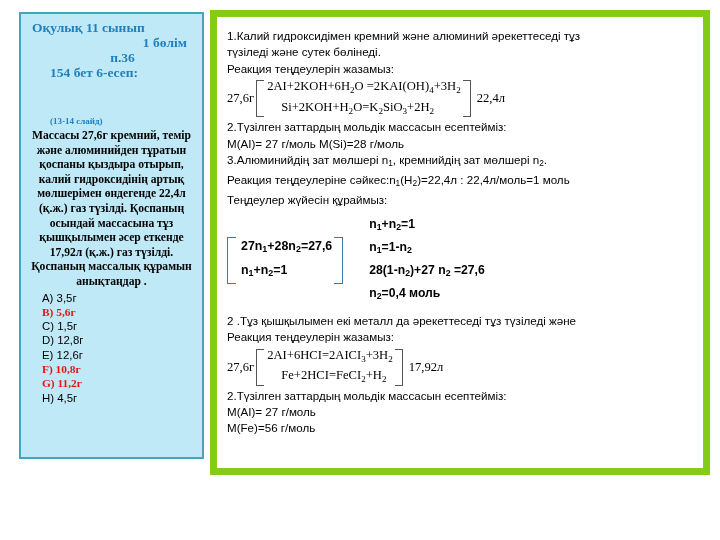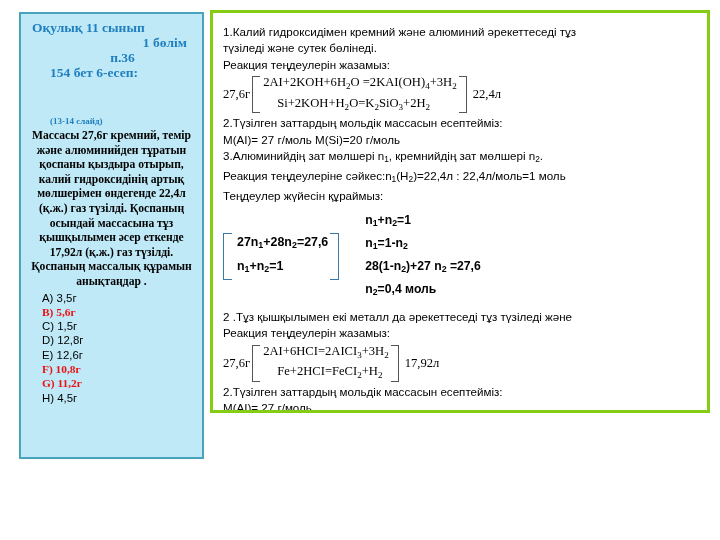--- a/index.html
+++ b/index.html
@@ -71,24 +71,24 @@
     font-weight: bold;
     font-family: "Liberation Serif", serif;
   }
 
   
   #right-panel {
     position: absolute;
     left: 210px;
     top: 10px;
     width: 500px;
-    height: 403px;
+    height: 465px;
     box-sizing: border-box;
     background: #ffffff;
-    border: 3px solid #84cc16;
+    border: 7px solid #84cc16;
     padding: 11px 8px 6px 10px;
     overflow: hidden;
   }
   .sline {
     font-family: "Liberation Sans", sans-serif;
     font-size: 11.6px;
     line-height: 16.4px;
     color: #000000;
     white-space: nowrap;
   }
@@ -200,21 +200,21 @@
     <div class="brace"></div>
     <div class="rxn-eqs">
       <div class="eqs eqline">2AI+2KOH+6H<sub>2</sub>O =2KAI(OH)<sub>4</sub>+3H<sub>2</sub></div>
       <div class="eqs eqline indent">Si+2KOH+H<sub>2</sub>O=K<sub>2</sub>SiO<sub>3</sub>+2H<sub>2</sub></div>
     </div>
     <div class="brace right"></div>
     <div class="rxn-right">22,4л</div>
   </div>
 
   <div class="sline">2.Түзілген заттардың мольдік массасын есептейміз:</div>
-  <div class="sline">M(AI)= 27 г/моль   M(Si)=20 г/моль</div>
+  <div class="sline">M(AI)= 27 г/моль   M(Si)=28 г/моль</div>
   <div class="sline">3.Алюминийдің зат мөлшері n<sub>1</sub>, кремнийдің зат мөлшері n<sub>2</sub>.</div>
   <div class="sline">Реакция теңдеулеріне сәйкес:n<sub>1</sub>(H<sub>2</sub>)=22,4л : 22,4л/моль=1 моль</div>
   <div class="sline">Теңдеулер жүйесін құраймыз:</div>
 
   <div class="sys-row">
     <div class="sys-group">
       <div class="bracket"></div>
       <div class="sys-eqs">
         <div class="eqline">27n<sub>1</sub>+28n<sub>2</sub>=27,6</div>
         <div class="eqline">n<sub>1</sub>+n<sub>2</sub>=1</div>

